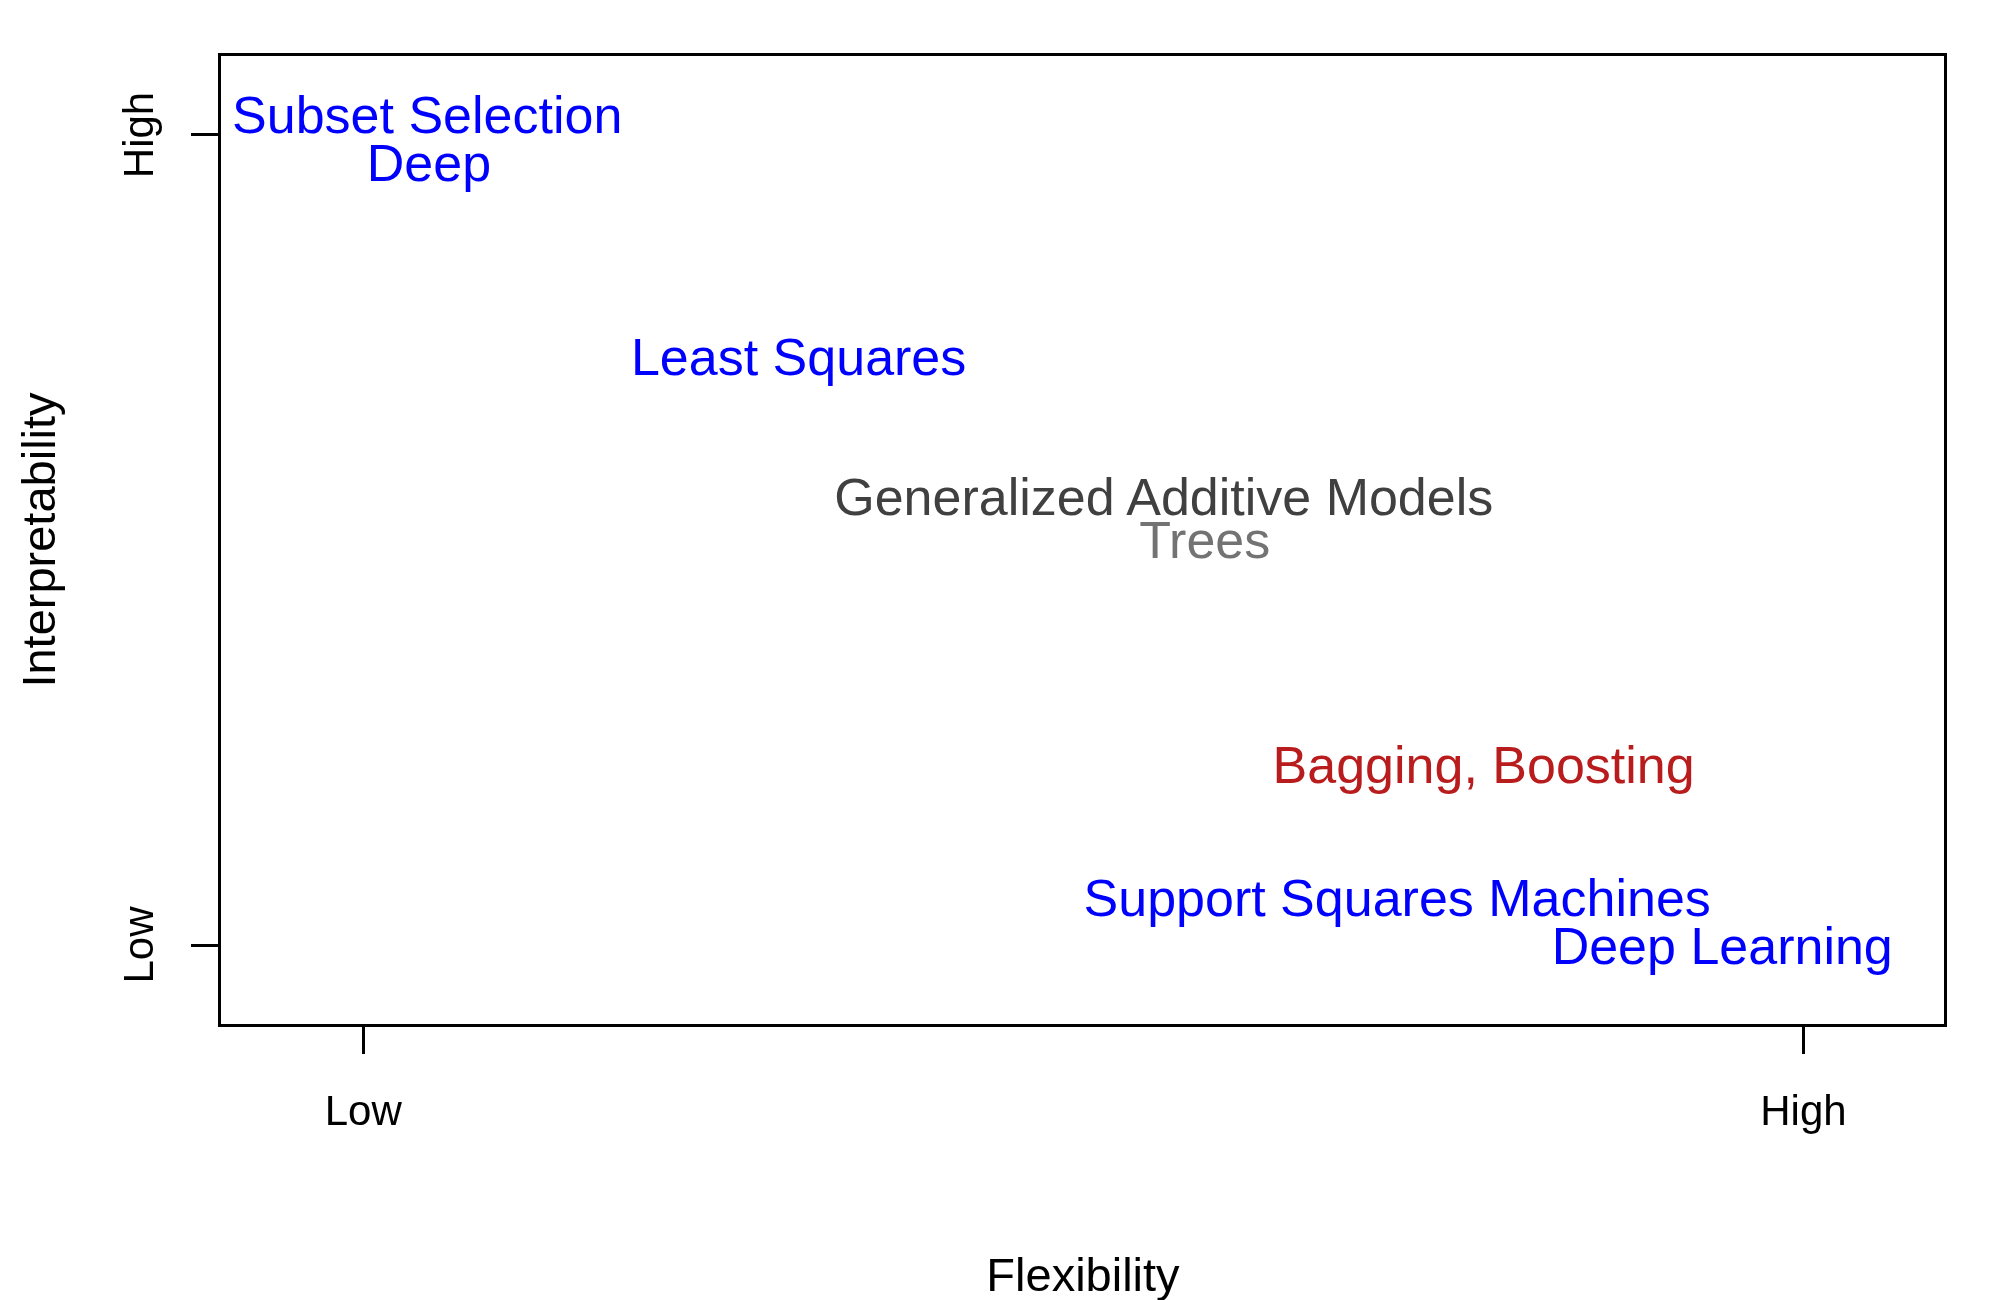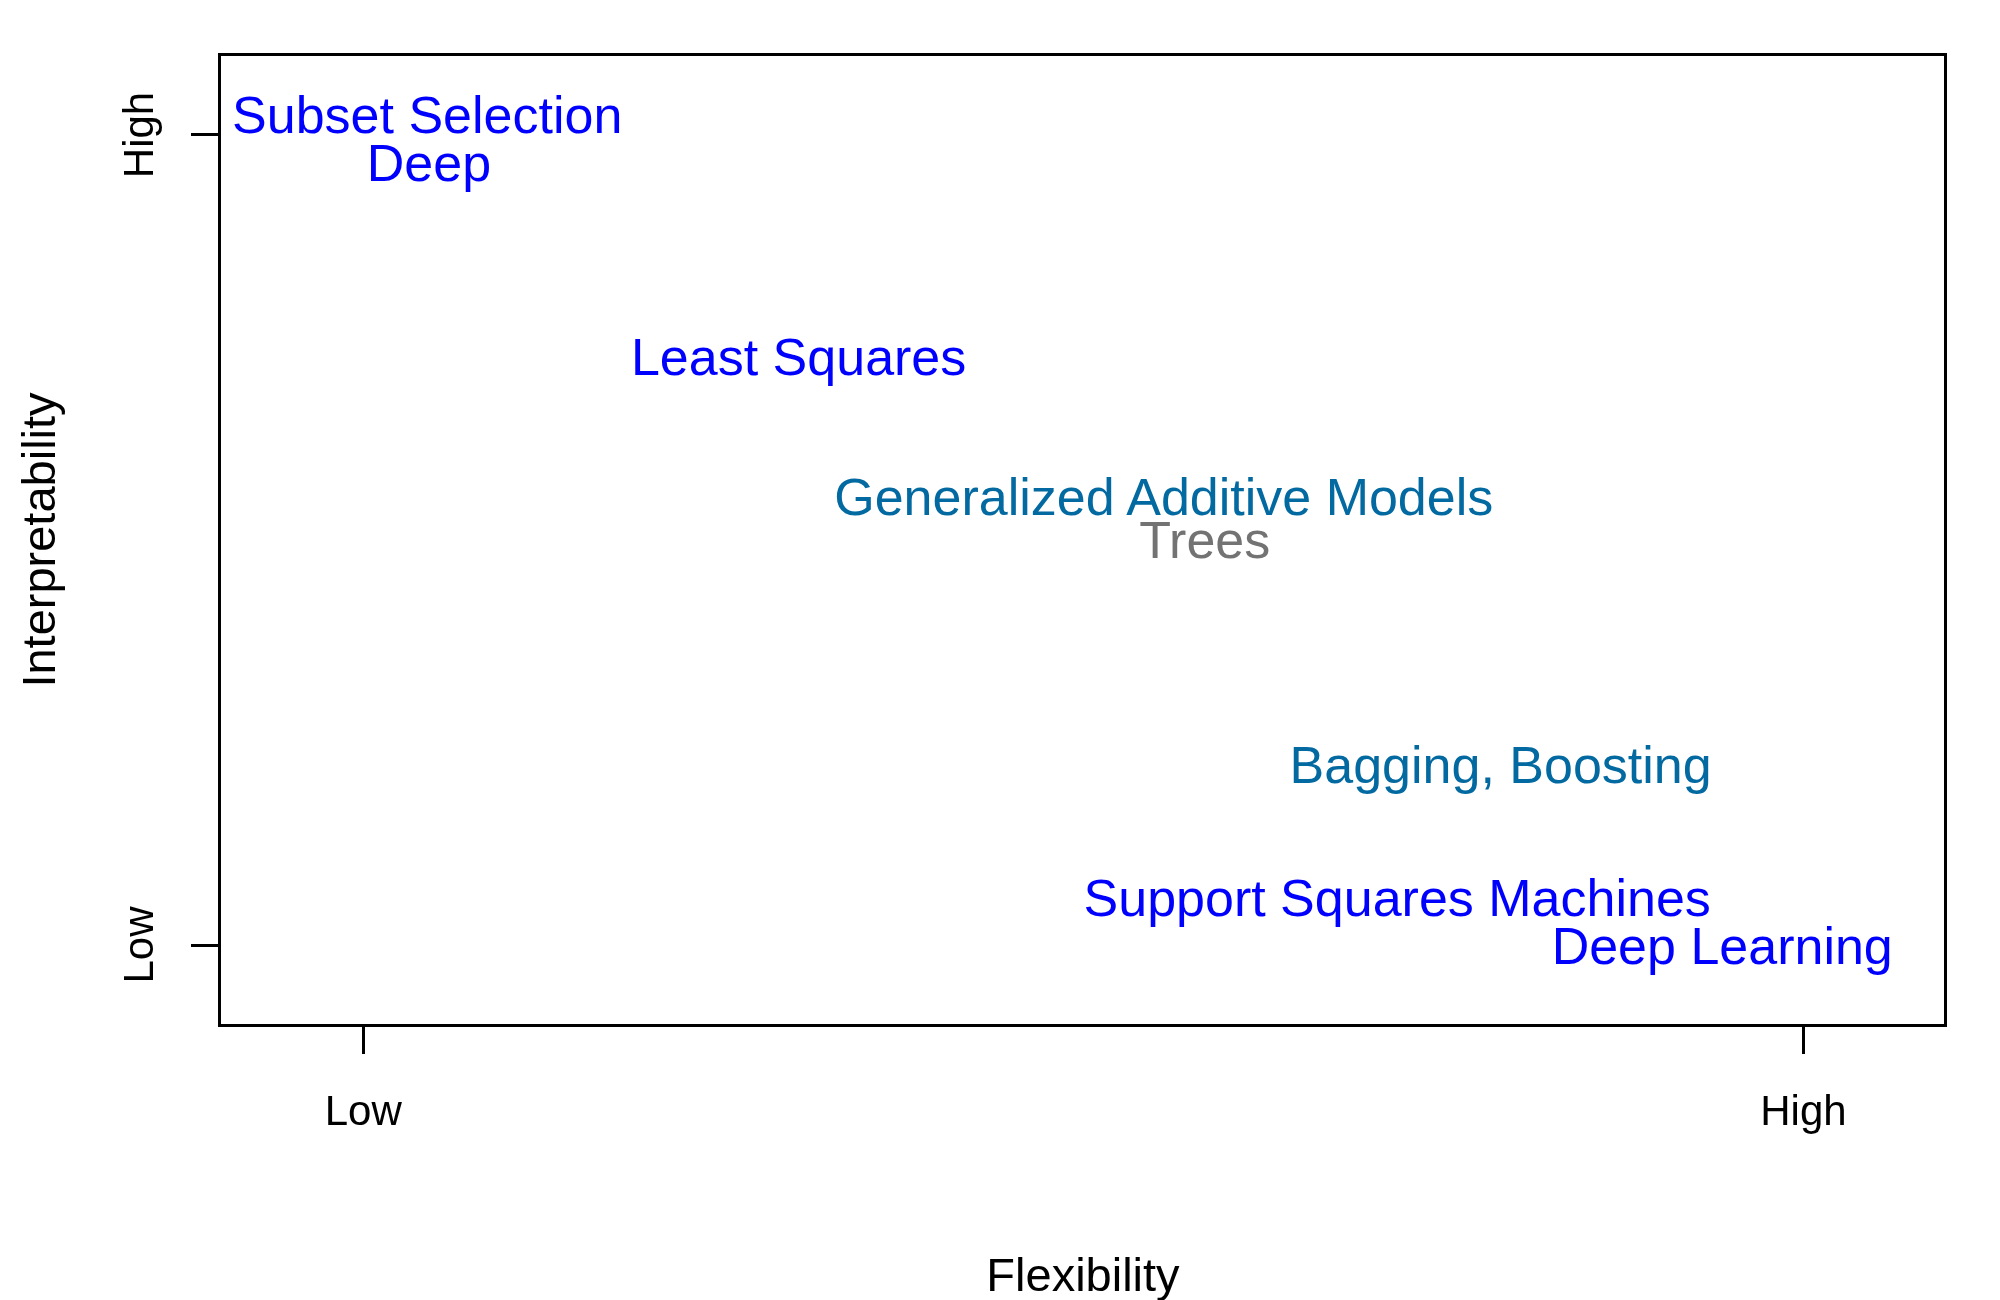--- a/index.html
+++ b/index.html
@@ -79,23 +79,23 @@
       <div class="tick-label" style="left: 1803.49px; top: 1111px;">High</div>
       <div class="tick-y" style="left: 191px; top: 943.684px;"></div>
       <div class="tick-label rot" style="left: 139px; top: 945.184px;">Low</div>
       <div class="tick-y" style="left: 191px; top: 133.316px;"></div>
       <div class="tick-label rot" style="left: 139px; top: 134.816px;">High</div>
     </div>
   <div id="points">
       <div class="method-label" style="color: rgb(0, 0, 255); left: 427.209px; top: 115.336px;">Subset Selection</div>
       <div class="method-label" style="color: rgb(0, 0, 255); left: 428.938px; top: 163.062px;">Deep</div>
       <div class="method-label" style="color: rgb(0, 0, 255); left: 762.635px; top: 356.888px; margin-left: 36px;">Least Squares</div>
-      <div class="method-label" style="color: #0369a1; left: 1163.76px; top: 497.144px;">Generalized Additive Models</div>
+      <div class="method-label" style="color: #404040; left: 1163.76px; top: 497.144px;">Generalized Additive Models</div>
       <div class="method-label" style="color: #737373; left: 1163.76px; top: 540px; margin-left: 41px;">Trees</div>
-      <div class="method-label" style="color: #0369a1; left: 1483.63px; top: 764.994px; margin-left: 17px;">Bagging, Boosting</div>
+      <div class="method-label" style="color: #b91c1c; left: 1483.63px; top: 764.994px;">Bagging, Boosting</div>
       <div class="method-label" style="color: rgb(0, 0, 255); left: 1397.18px; top: 898.432px;">Support Squares Machines</div>
       <div class="method-label" style="color: rgb(0, 0, 255); left: 1722.23px; top: 946.158px;">Deep Learning</div>
     </div>
 
   <div class="axis-title rot" style="left: 38px; top: 540px;">Interpretability</div>
 
   <div class="axis-title" style="left: 1083px; top: 1274px;">Flexibility</div>
 </div>
 
 </body></html>

